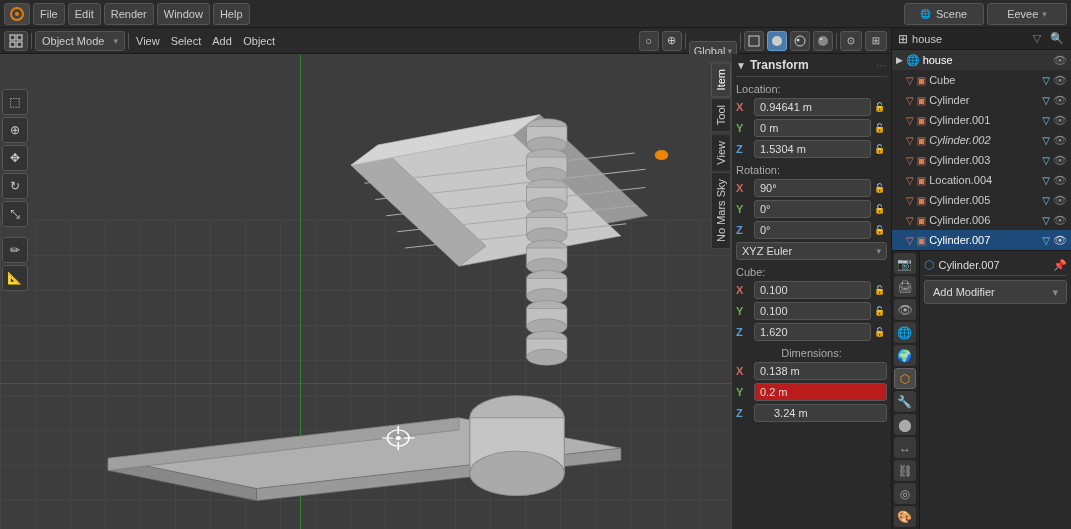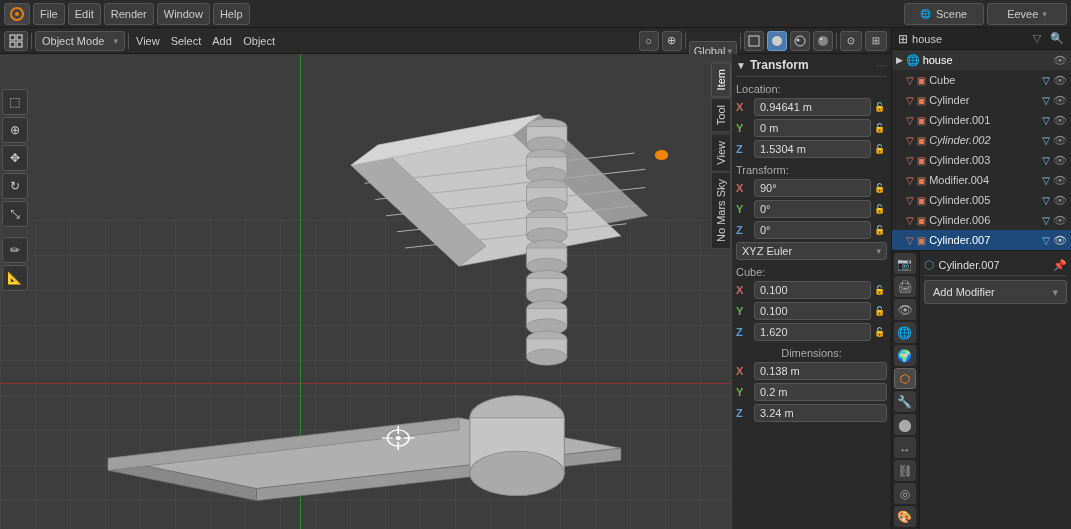--- a/index.html
+++ b/index.html
@@ -282,21 +282,21 @@
             <div style="display:flex;align-items:center;margin-bottom:6px;gap:2px;">
               <span style="width:16px;font-size:11px;color:#5b9bd5;font-weight:bold;">Z</span>
               <div style="flex:1;height:18px;background:#3d3d3d;border:1px solid #555;border-radius:3px;color:#ddd;font-size:11px;padding:0 5px;display:flex;align-items:center;cursor:ew-resize;">
                 <span>1.5304 m</span>
               </div>
               <span style="width:14px;height:14px;display:flex;align-items:center;justify-content:center;color:#888;font-size:9px;cursor:pointer;">🔓</span>
             </div>
           </div>
 
           <div>
-            <div style="font-size:11px;color:#aaa;margin-bottom:3px;">Transform:</div>
+            <div style="font-size:11px;color:#aaa;margin-bottom:3px;">Rotation:</div>
             <div style="display:flex;align-items:center;margin-bottom:3px;gap:2px;">
               <span style="width:16px;font-size:11px;color:#c56b5e;font-weight:bold;">X</span>
               <div style="flex:1;height:18px;background:#3d3d3d;border:1px solid #555;border-radius:3px;color:#ddd;font-size:11px;padding:0 5px;display:flex;align-items:center;cursor:ew-resize;">
                 <span>90°</span>
               </div>
               <span style="width:14px;height:14px;display:flex;align-items:center;justify-content:center;color:#888;font-size:9px;cursor:pointer;">🔓</span>
             </div>
             <div style="display:flex;align-items:center;margin-bottom:3px;gap:2px;">
               <span style="width:16px;font-size:11px;color:#6ab04c;font-weight:bold;">Y</span>
               <div style="flex:1;height:18px;background:#3d3d3d;border:1px solid #555;border-radius:3px;color:#ddd;font-size:11px;padding:0 5px;display:flex;align-items:center;cursor:ew-resize;">
@@ -346,27 +346,27 @@
           <div>
             <div style="font-size:11px;color:#aaa;margin-bottom:3px;text-align:center;">Dimensions:</div>
             <div style="display:flex;align-items:center;margin-bottom:3px;gap:2px;">
               <span style="width:16px;font-size:11px;color:#c56b5e;font-weight:bold;">X</span>
               <div style="flex:1;height:18px;background:#3d3d3d;border:1px solid #555;border-radius:3px;color:#ddd;font-size:11px;padding:0 5px;display:flex;align-items:center;cursor:ew-resize;">
                 <span>0.138 m</span>
               </div>
             </div>
             <div style="display:flex;align-items:center;margin-bottom:3px;gap:2px;">
               <span style="width:16px;font-size:11px;color:#6ab04c;font-weight:bold;">Y</span>
-              <div style="flex:1;height:18px;background:#404040;border:1px solid #555;border-radius:3px;color:#ddd;font-size:11px;padding:0 5px;display:flex;align-items:center;cursor:ew-resize;">
+              <div style="flex:1;height:18px;background:#b91c1c;border:1px solid #555;border-radius:3px;color:#ddd;font-size:11px;padding:0 5px;display:flex;align-items:center;cursor:ew-resize;">
                 <span>0.2 m</span>
               </div>
             </div>
             <div style="display:flex;align-items:center;margin-bottom:3px;gap:2px;">
               <span style="width:16px;font-size:11px;color:#5b9bd5;font-weight:bold;">Z</span>
-              <div style="flex:1;height:18px;background:#3d3d3d;border:1px solid #555;border-radius:3px;color:#ddd;font-size:11px;padding:0 5px;display:flex;align-items:center;cursor:ew-resize;">
+              <div style="flex:1;height:18px;background:#3d3d3d;border:1px solid #555;border-radius:3px;color:#ddd;font-size:11px;padding:0 19px;display:flex;align-items:center;cursor:ew-resize;">
                 <span>3.24 m</span>
               </div>
             </div>
           </div>
         </div>
 
       </div>
     </div>
 
     <div style="width:180px;background:#2a2a2a;border-left:1px solid #1a1a1a;display:flex;flex-direction:column;flex-shrink:0;">
@@ -423,21 +423,21 @@
           <span style="color:#e07b54;font-size:10px;">▽</span>
           <span style="color:#e07b54;font-size:10px;">▣</span>
           <span style="flex:1;">Cylinder.003</span>
           <span style="color:#7ec8e3;font-size:10px;">▽</span>
           <span style="color:#888;font-size:11px;cursor:pointer;">👁</span>
         </div>
 
         <div style="height:20px;display:flex;align-items:center;padding:0 4px 0 14px;gap:3px;cursor:pointer;font-size:11px;color:#ccc;">
           <span style="color:#e07b54;font-size:10px;">▽</span>
           <span style="color:#e07b54;font-size:10px;">▣</span>
-          <span style="flex:1;">Modifier.004</span>
+          <span style="flex:1;">Location.004</span>
           <span style="color:#7ec8e3;font-size:10px;">▽</span>
           <span style="color:#888;font-size:11px;cursor:pointer;">👁</span>
         </div>
 
         <div style="height:20px;display:flex;align-items:center;padding:0 4px 0 14px;gap:3px;cursor:pointer;font-size:11px;color:#ccc;">
           <span style="color:#e07b54;font-size:10px;">▽</span>
           <span style="color:#e07b54;font-size:10px;">▣</span>
           <span style="flex:1;">Cylinder.005</span>
           <span style="color:#7ec8e3;font-size:10px;">▽</span>
           <span style="color:#888;font-size:11px;cursor:pointer;">👁</span>

